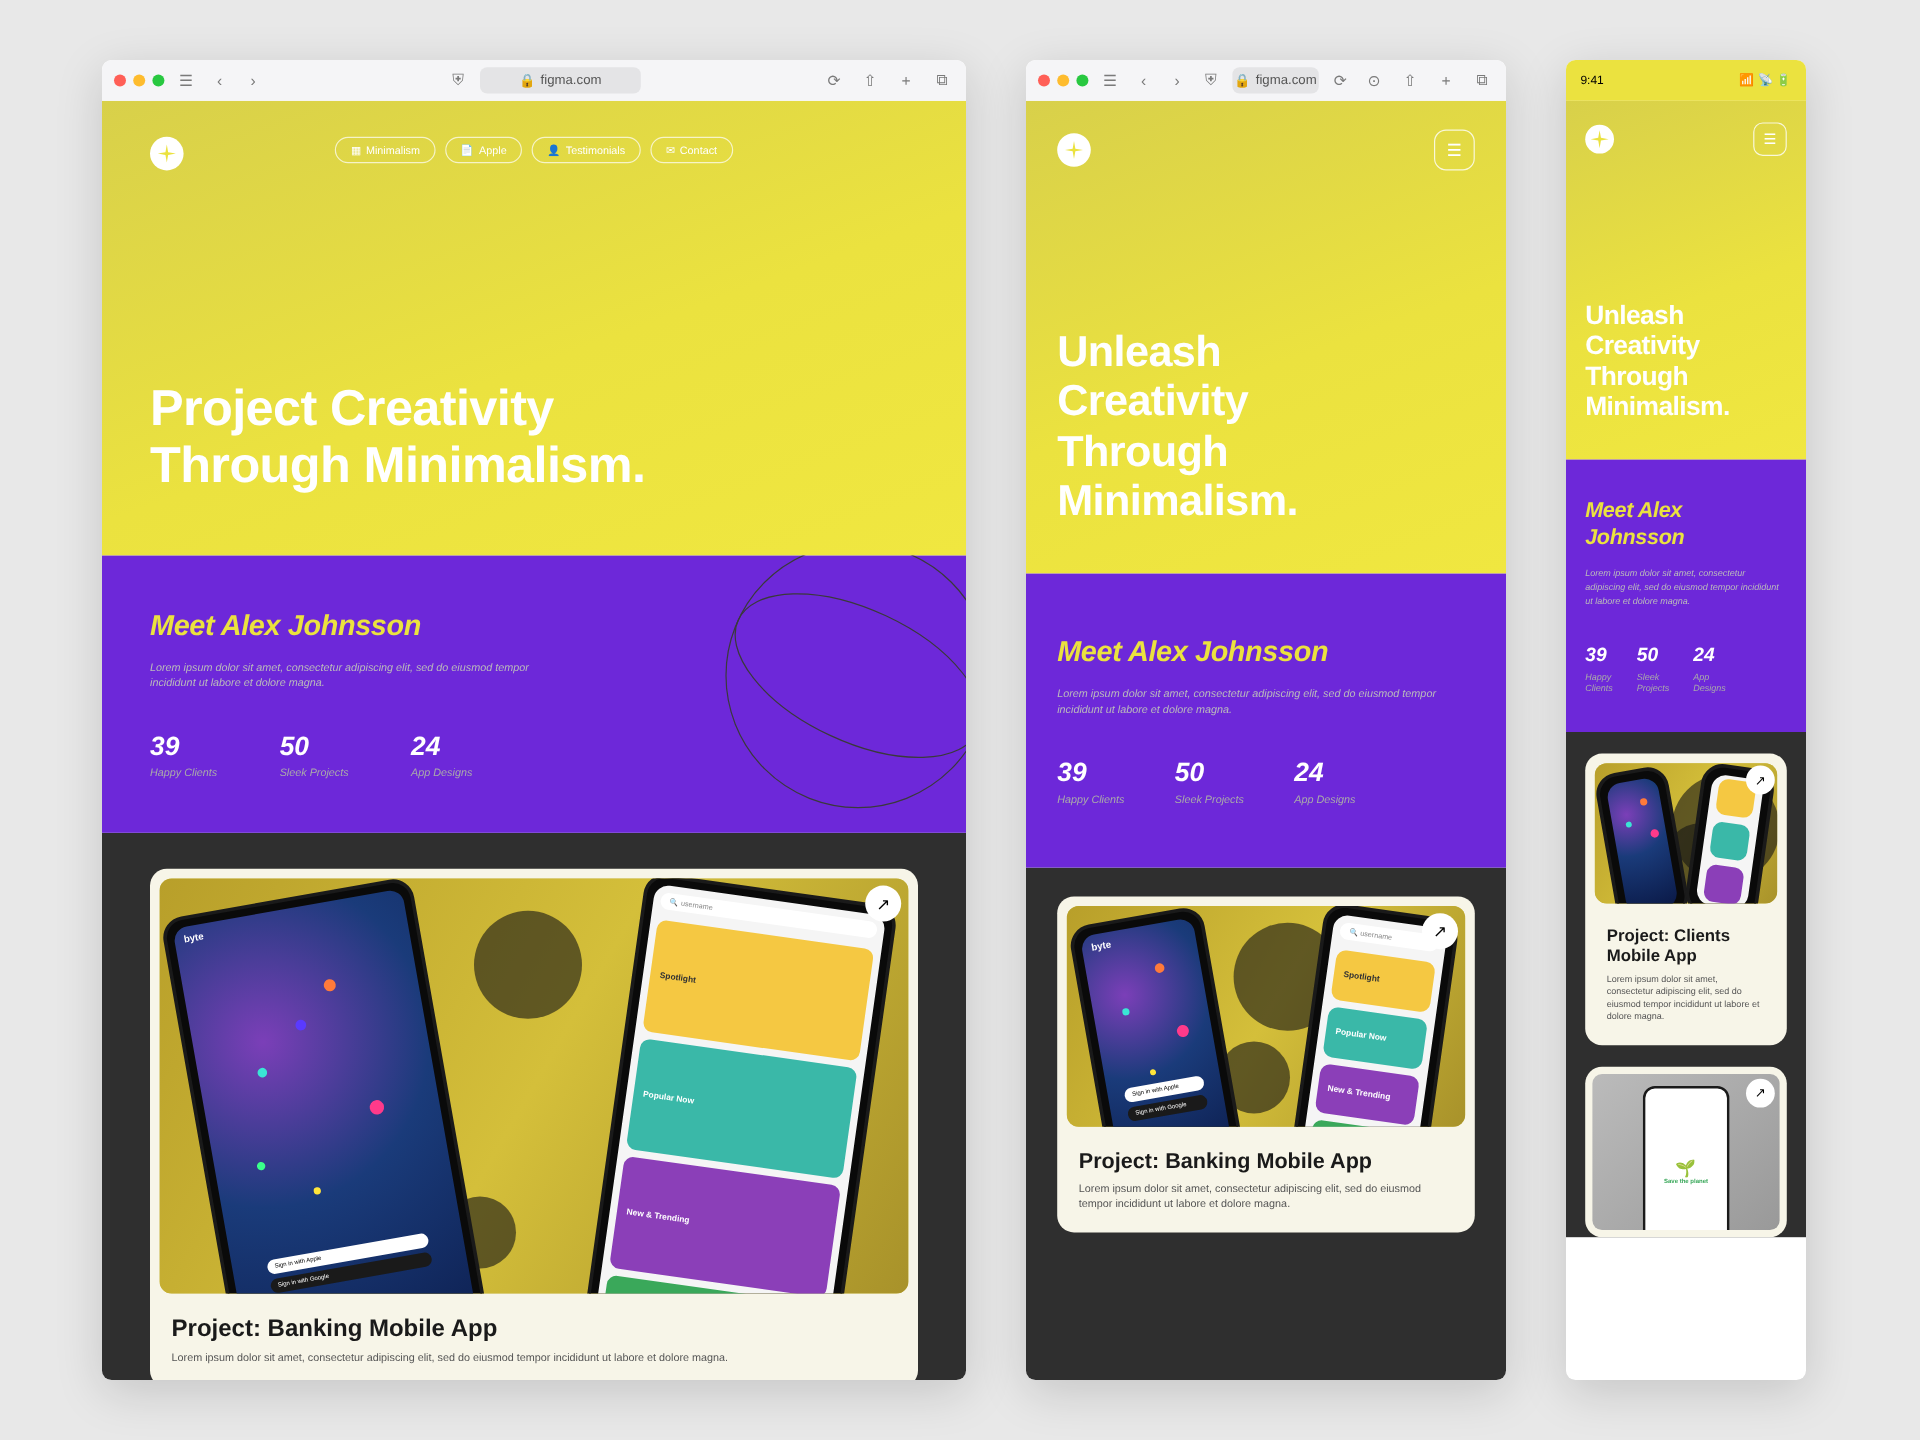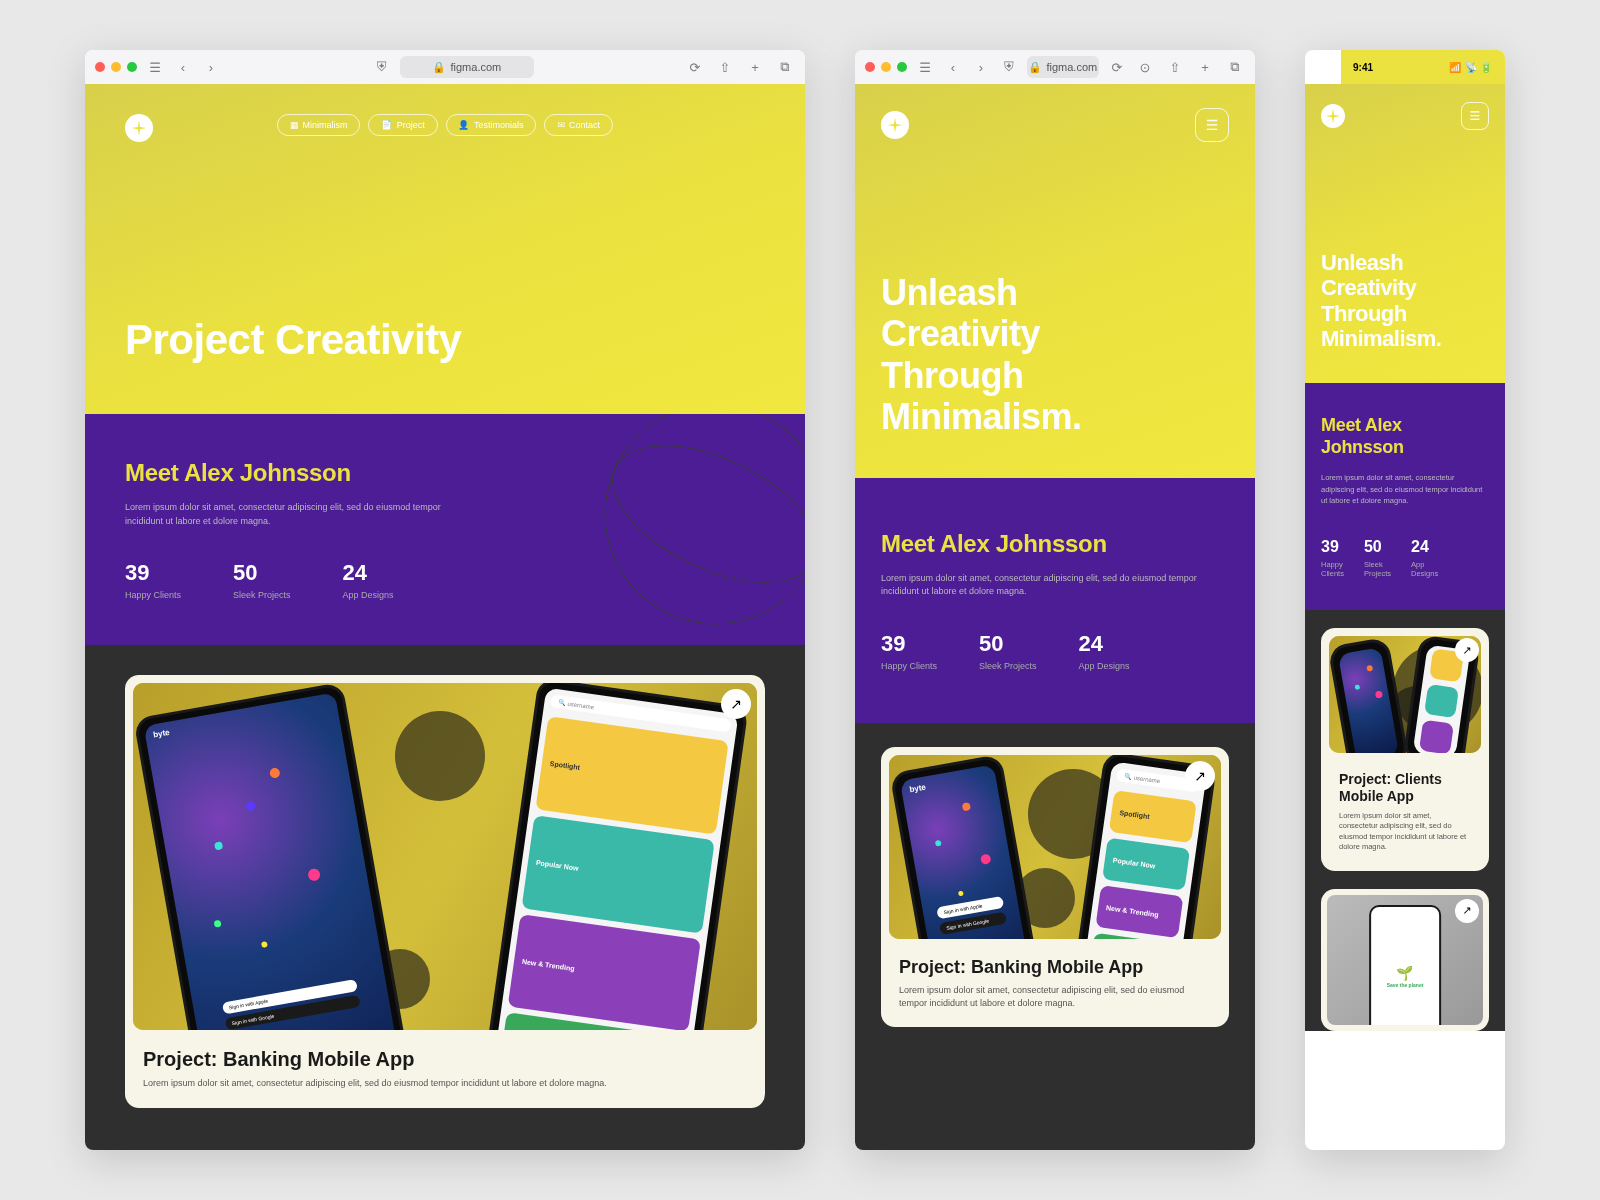--- a/index.html
+++ b/index.html
@@ -18,21 +18,21 @@
 .vp1 { width: 720px; height: 1100px; background: #fff; border-radius: 8px; overflow: hidden; box-shadow: 0 10px 40px rgba(0,0,0,0.15); display: flex; flex-direction: column; }
 .vp1 .page { flex: 1; overflow: hidden; display: flex; flex-direction: column; }
 
 
 .vp2 { width: 400px; height: 1100px; background: #fff; border-radius: 8px; overflow: hidden; box-shadow: 0 10px 40px rgba(0,0,0,0.15); display: flex; flex-direction: column; }
 .vp2 .safari-chrome .urlbar { max-width: 140px; }
 .vp2 .page { flex: 1; overflow: hidden; display: flex; flex-direction: column; }
 
 
 .vp3 { width: 200px; height: 1100px; background: #fff; border-radius: 8px; overflow: hidden; box-shadow: 0 10px 40px rgba(0,0,0,0.15); display: flex; flex-direction: column; }
-.ios-status { background: #ebe23f; height: 34px; display: flex; align-items: center; justify-content: space-between; padding: 0 12px; font-size: 10px; font-weight: 700; margin-left: 36px; }
+.ios-status { background: #ebe23f; height: 34px; display: flex; align-items: center; justify-content: space-between; padding: 0 12px; font-size: 10px; font-weight: 400; }
 .ios-r { display: flex; gap: 3px; align-items: center; }
 
 
 .hero { background: linear-gradient(160deg, #d8d04a 0%, #ebe23f 55%, #f0e740 100%); padding: 30px 40px 50px; position: relative; flex-shrink: 0; }
 .hero-nav { display: flex; align-items: center; justify-content: center; gap: 8px; margin-bottom: 180px; position: relative; }
 .logo-star { position: absolute; left: 0; top: 0; width: 28px; height: 28px; background: #fff; border-radius: 50%; display: flex; align-items: center; justify-content: center; }
 .logo-star svg { width: 18px; height: 18px; }
 .nav-pill { border: 1px solid rgba(255,255,255,0.7); border-radius: 20px; padding: 5px 12px; font-size: 9px; color: #fff; display: flex; align-items: center; gap: 4px; }
 .hero-title { font-size: 42px; font-weight: 900; color: #fff; line-height: 1.15; letter-spacing: -0.5px; }
 
@@ -41,21 +41,21 @@
 .vp2 .menu-btn { width: 34px; height: 34px; border: 1.5px solid rgba(255,255,255,0.8); border-radius: 10px; display: flex; align-items: center; justify-content: center; }
 .vp2 .hero-title { font-size: 36px; }
 
 .vp3 .hero { padding: 18px 16px 32px; }
 .vp3 .hero-nav { justify-content: space-between; margin-bottom: 120px; }
 .vp3 .logo-star { position: static; width: 24px; height: 24px; }
 .vp3 .menu-btn { width: 28px; height: 28px; border: 1.5px solid rgba(255,255,255,0.8); border-radius: 8px; display: flex; align-items: center; justify-content: center; }
 .vp3 .hero-title { font-size: 22px; }
 
 
-.about { background: #4c1d95; padding: 45px 40px; position: relative; overflow: hidden; flex-shrink: 0; }
+.about { background: #6d28d9; padding: 45px 40px; position: relative; overflow: hidden; flex-shrink: 0; font-style: italic; }
 .about-title { font-size: 24px; font-weight: 900; color: #ebe23f; margin-bottom: 14px; letter-spacing: -0.3px; }
 .about-text { font-size: 9px; color: #bbb; line-height: 1.5; max-width: 340px; margin-bottom: 26px; }
 .stats { display: flex; gap: 52px; margin-top: 32px; }
 .stat-num { font-size: 22px; font-weight: 900; color: #fff; }
 .stat-label { font-size: 9px; color: #aaa; margin-top: 4px; }
 .orbit { position: absolute; right: -40px; top: -30px; width: 260px; height: 260px; pointer-events: none; }
 .orbit circle { fill: none; stroke: #3a3a3a; stroke-width: 1; }
 
 .vp2 .about { padding: 52px 26px; }
 .vp2 .about-title { font-size: 24px; }
@@ -152,33 +152,33 @@
           <svg viewBox="0 0 24 24">
               <path fill="#ebe23f" d="M12 2L13.5 10.5L22 12L13.5 13.5L12 22L10.5 13.5L2 12L10.5 10.5Z"></path>
             </svg>
         </div>
         <div class="nav-pill">
             <span>▦</span>
             <span>Minimalism</span>
           </div>
         <div class="nav-pill">
             <span>📄</span>
-            <span>Project</span>
+            <span>Apple</span>
           </div>
         <div class="nav-pill">
             <span>👤</span>
             <span>Testimonials</span>
           </div>
         <div class="nav-pill">
             <span>✉</span>
             <span>Contact</span>
           </div>
       </div>
       <h1 class="hero-title">
-        <span>Project Creativity</span><br>
+        <span>Project Creativity</span><br><span>Through Minimalism.</span>
       </h1>
     </div>
     <div class="about">
       <svg class="orbit" viewBox="0 0 260 260">
         <circle cx="130" cy="130" r="110"></circle>
           <ellipse cx="130" cy="130" rx="110" ry="55" transform="rotate(25 130 130)" fill="none" stroke="#3a3a3a"></ellipse>
       </svg>
       <h2 class="about-title">Meet Alex Johnsson</h2>
       <p class="about-text">Lorem ipsum dolor sit amet, consectetur adipiscing elit, sed do eiusmod tempor incididunt ut labore et dolore magna.</p>
       <div class="stats">

